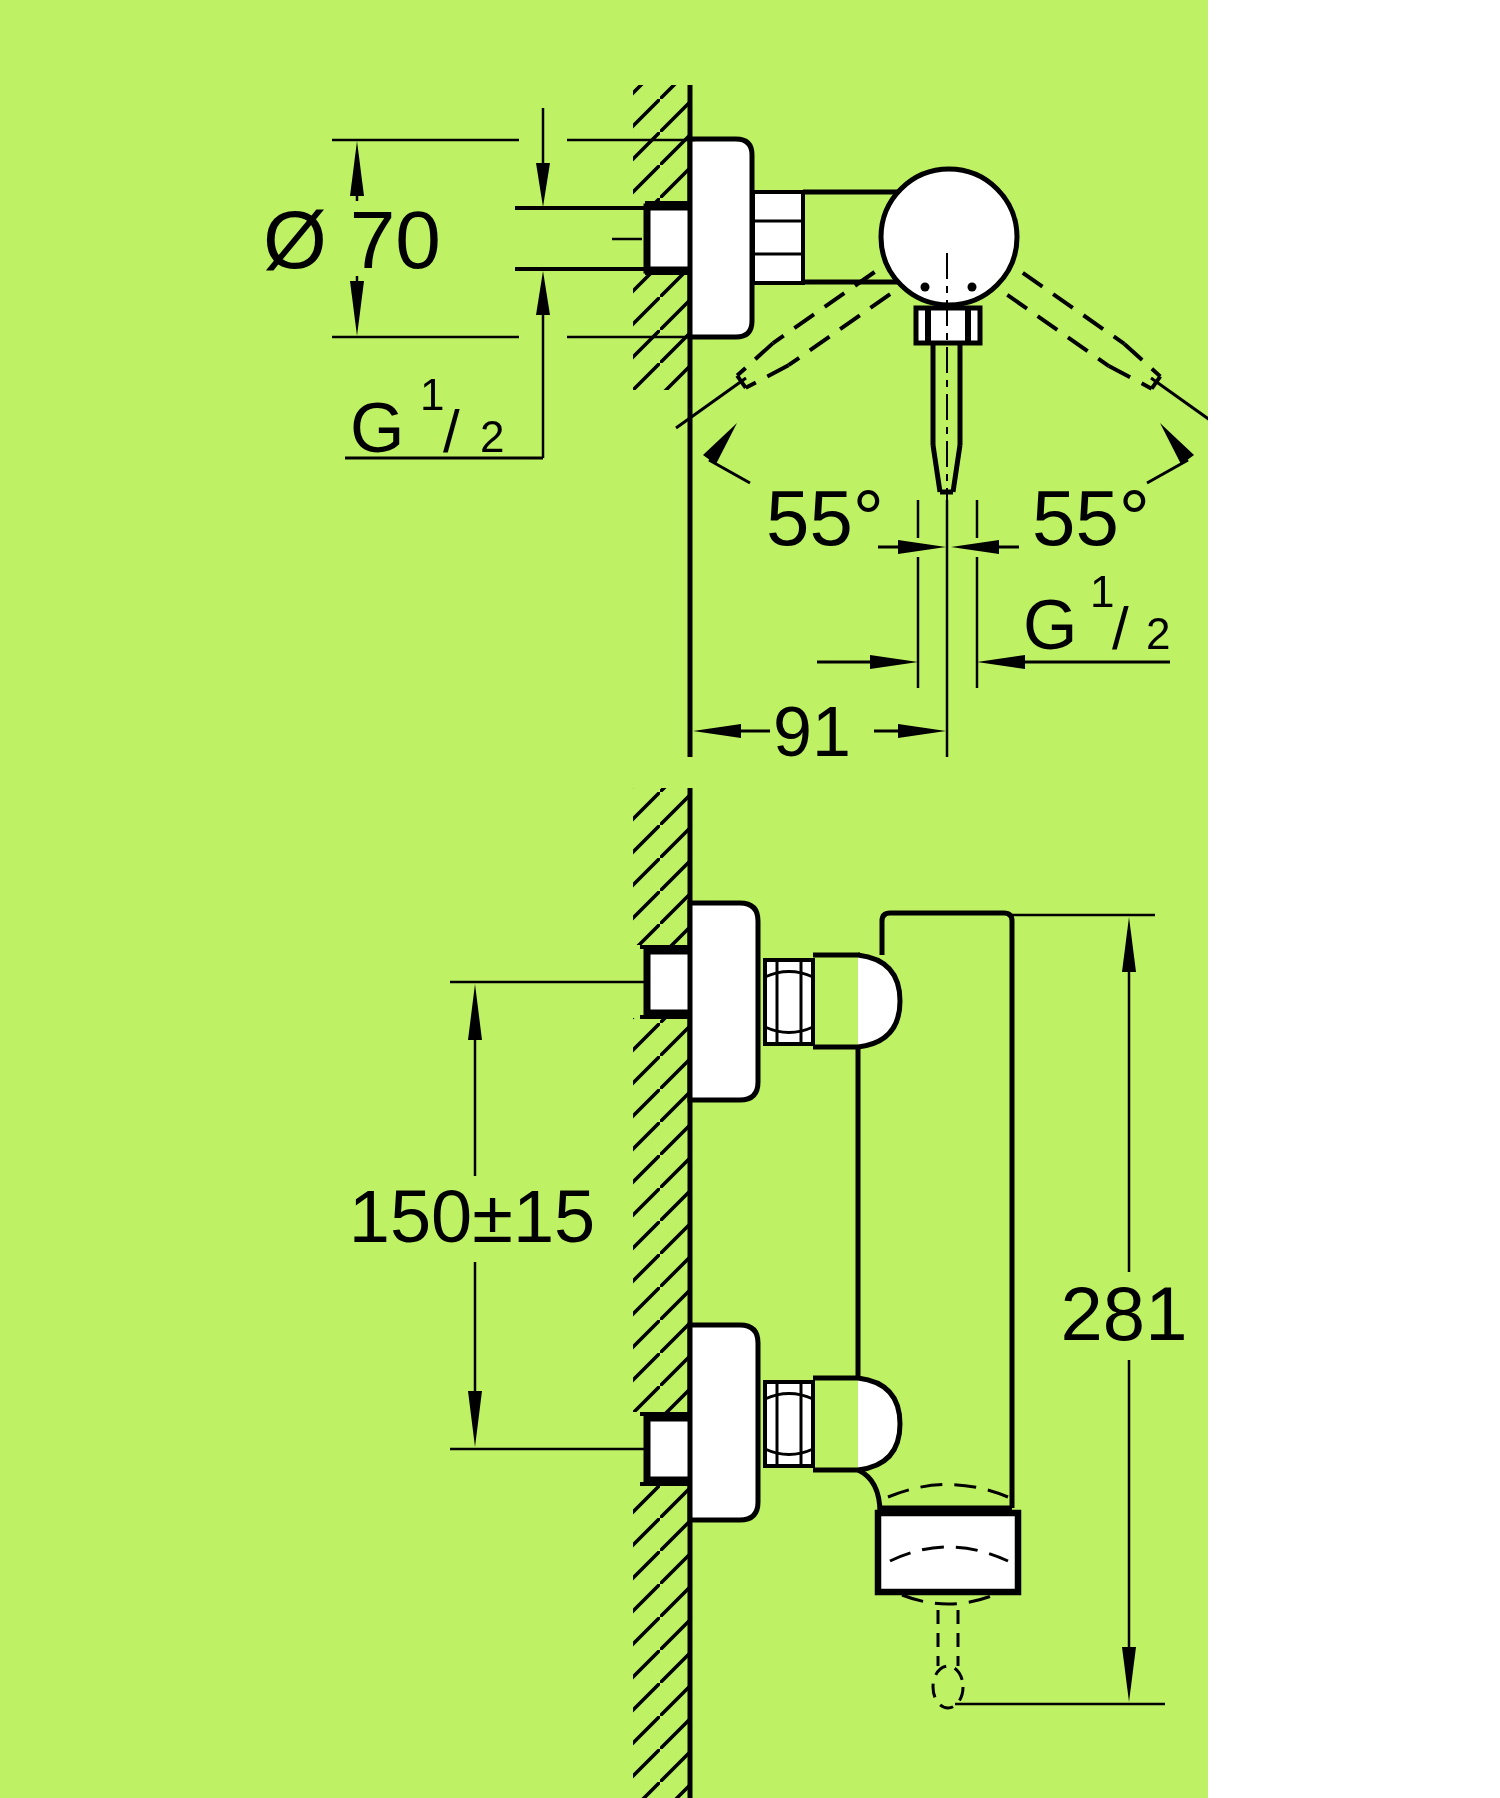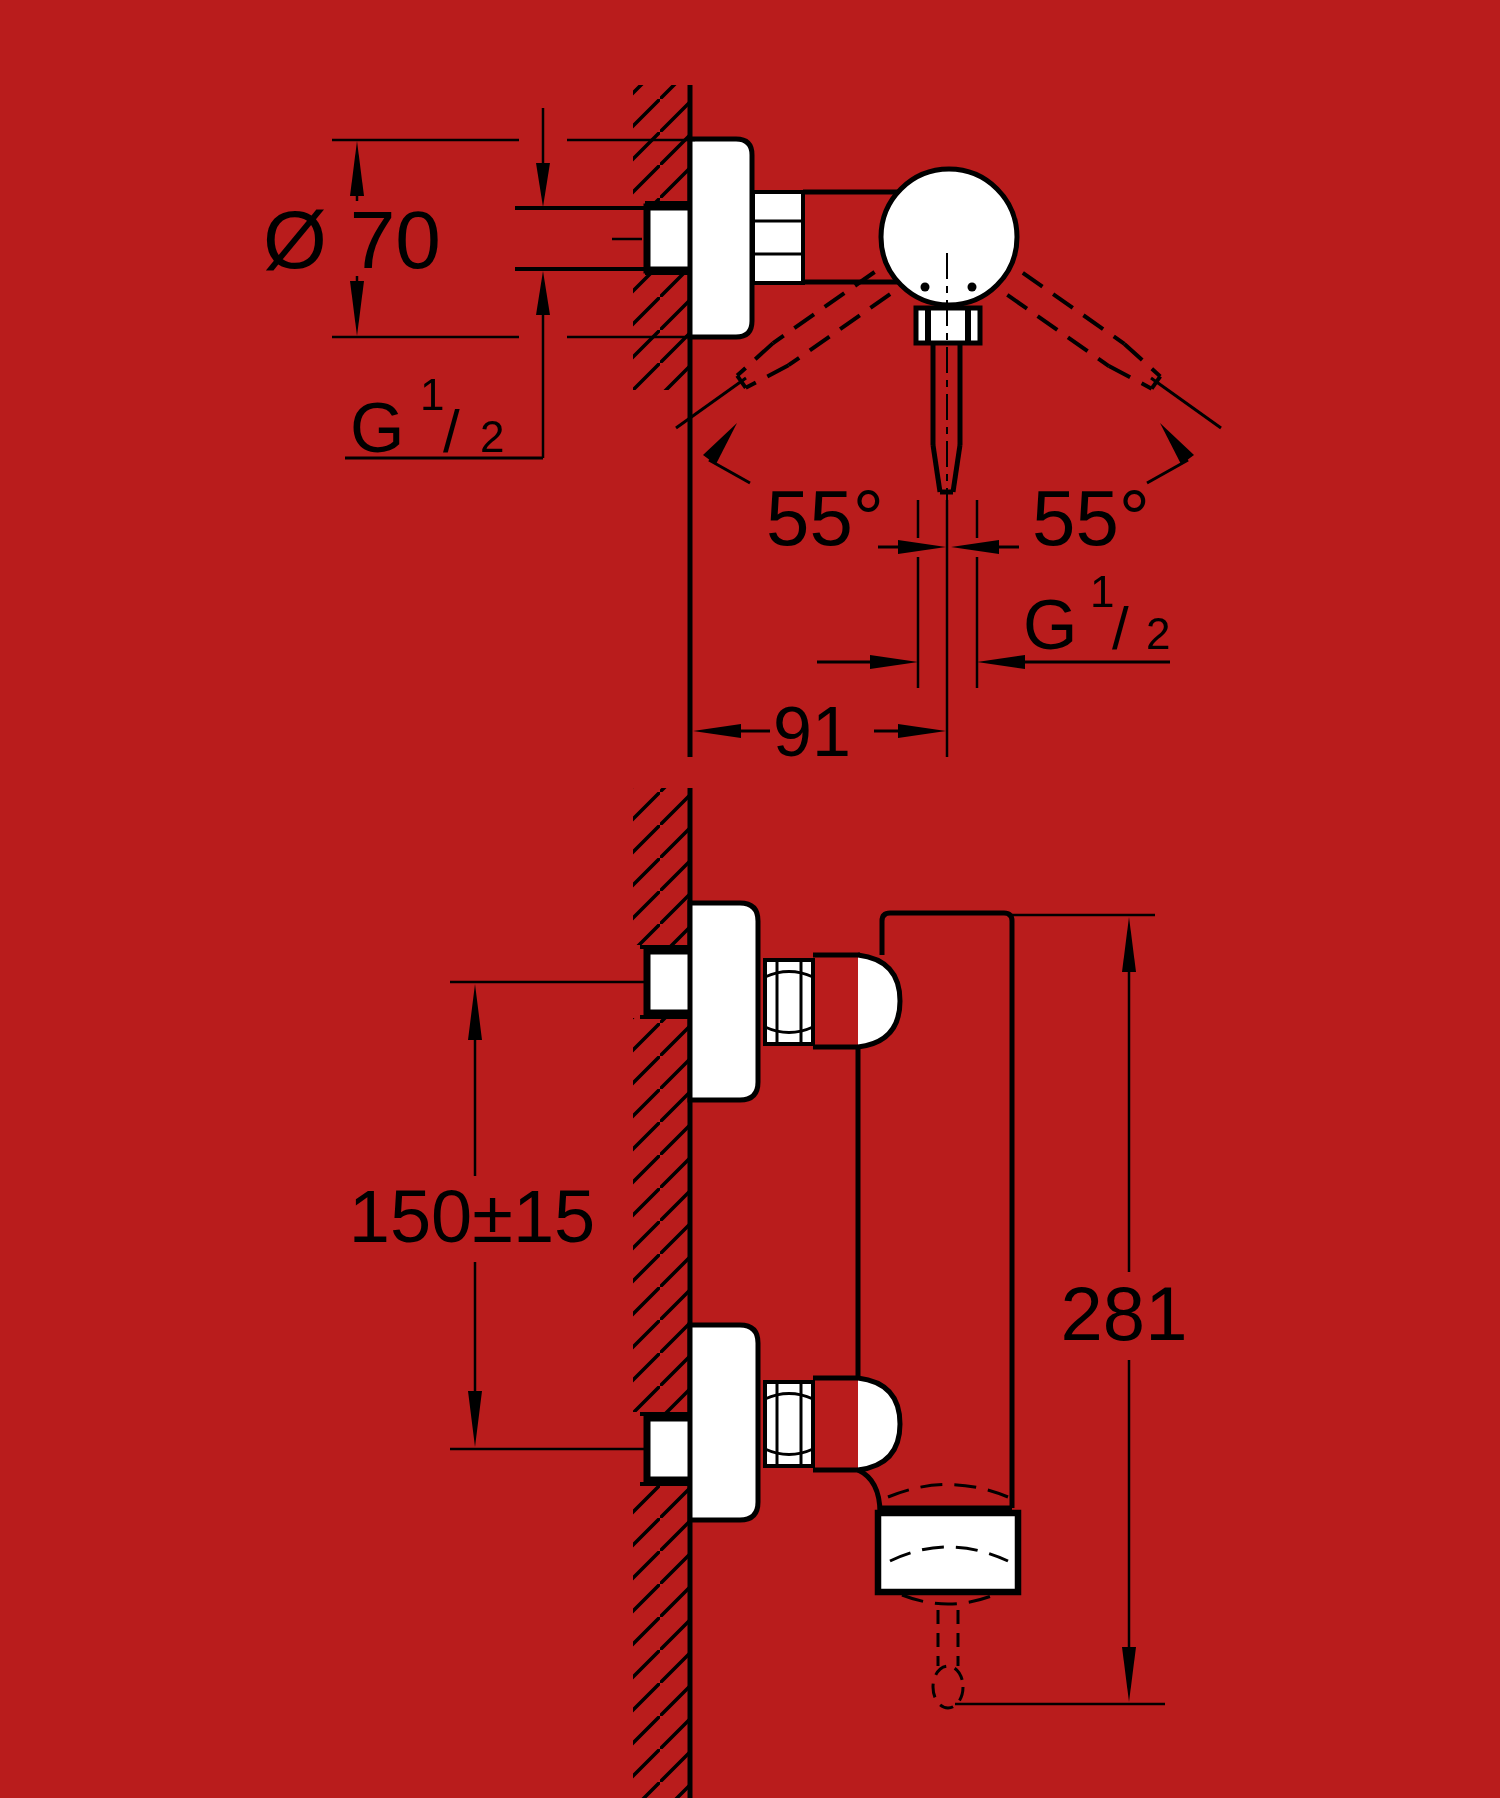--- a/index.html
+++ b/index.html
@@ -1,16 +1,16 @@
 <!DOCTYPE html>
 <html><head>
 <meta charset="utf-8">
 <style>
   html,body{margin:0;padding:0;background:#ffffff;}
-  .page{position:relative;width:1500px;height:1798px;background:#b91c1c;overflow:hidden;}
+  .page{position:relative;width:1208px;height:1798px;background:#bef264;overflow:hidden;}
   svg{display:block;}
   text{fill:#000;stroke:none;font-family:"Liberation Sans",sans-serif;}
 </style>
 </head>
 <body>
 
 <div class="page">
 <svg viewBox="0 0 1500 1798" width="1500" height="1798">
   <defs>
     <pattern id="hatch" patternUnits="userSpaceOnUse" width="33" height="33">

